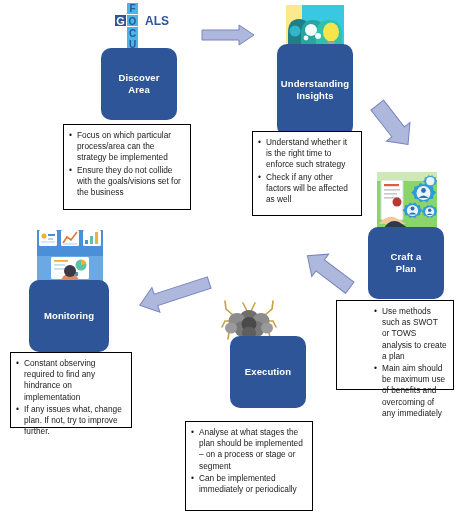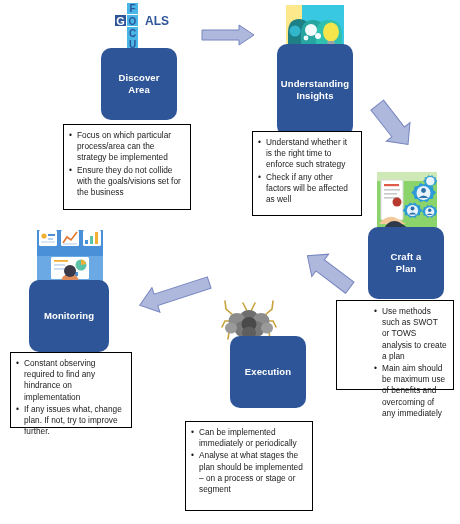--- a/index.html
+++ b/index.html
@@ -220,22 +220,22 @@
       <ellipse cx="46" cy="31" rx="6" ry="5.5" fill="#9A9A9A"></ellipse>
     </svg>
   </div>
 
   <div class="node" style="left:211px;top:336px;width:76px;height:72px;margin-left:19px;">
     <span>Execution</span>
   </div>
 
   <div class="note" style="left:185px;top:421px;width:128px;height:90px;">
     <ul>
+      <li>Analyse at what stages the plan should be implemented – on a process or stage or segment</li>
       <li>Can be implemented immediately or periodically</li>
-      <li>Analyse at what stages the plan should be implemented – on a process or stage or segment</li>
     </ul>
   </div>
 
   <div class="arrow" style="left:133px;top:268px;width:82px;height:52px;">
     <svg width="82" height="52" viewBox="0 0 82 52">
       <g transform="rotate(-18 41 26)">
         <polygon points="78,20 22,20 22,13 5,26 22,39 22,32 78,32" fill="#AEB8DC" stroke="#7684C0" stroke-width="1"></polygon>
       </g>
     </svg>
   </div>

